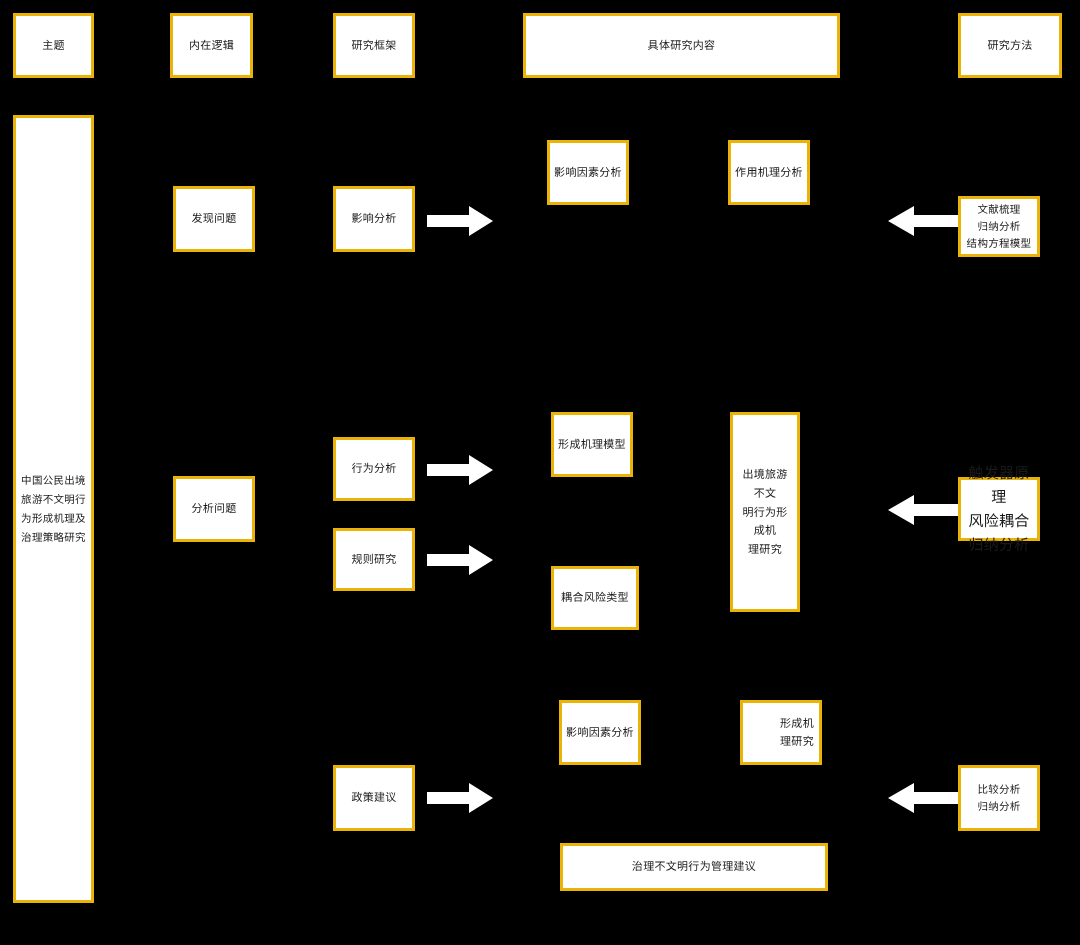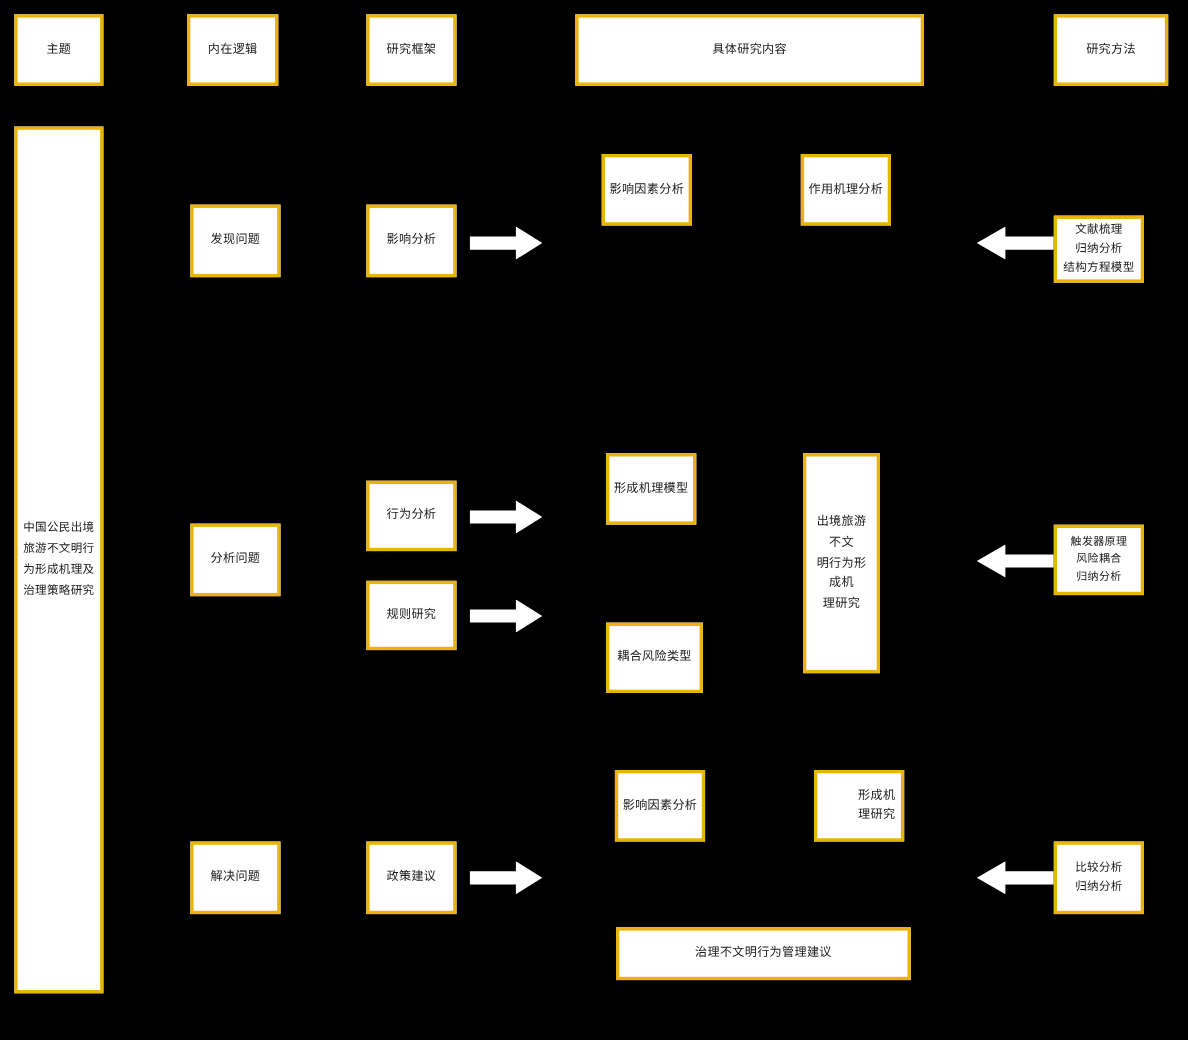--- a/index.html
+++ b/index.html
@@ -110,25 +110,24 @@
   <div class="node tall-title" style="left:730px; top:412px; width:70px; height:200px;">出境旅游不文
 明行为形成机
 理研究</div>
 
   <div class="arrow" style="left:888px; top:495px; width:70px; height:30px;">
     <svg width="70" height="30" viewBox="0 0 70 30">
       <polygon points="70,9 26,9 26,0 0,15 26,30 26,21 70,21" fill="#ffffff"></polygon>
     </svg>
   </div>
 
-  <div class="node" style="left:958px; top:477px; width:82px; height:64px; font-size:10px; line-height:1.6;">触发器原理
+  <div class="node" style="left:958px; top:477px; width:82px; height:64px; font-size:15px; line-height:1.6;">触发器原理
 风险耦合
 归纳分析</div>
 
-  <div class="node" style="left:173px; top:765px; width:82px; height:66px;">解决问题</div>
 
   <div class="node" style="left:333px; top:765px; width:82px; height:66px;">政策建议</div>
 
   <div class="arrow" style="left:427px; top:783px; width:66px; height:30px;">
     <svg width="66" height="30" viewBox="0 0 66 30">
       <polygon points="0,9 42,9 42,0 66,15 42,30 42,21 0,21" fill="#ffffff"></polygon>
     </svg>
   </div>
 
   <div class="node" style="left:559px; top:700px; width:82px; height:65px;">影响因素分析</div>

